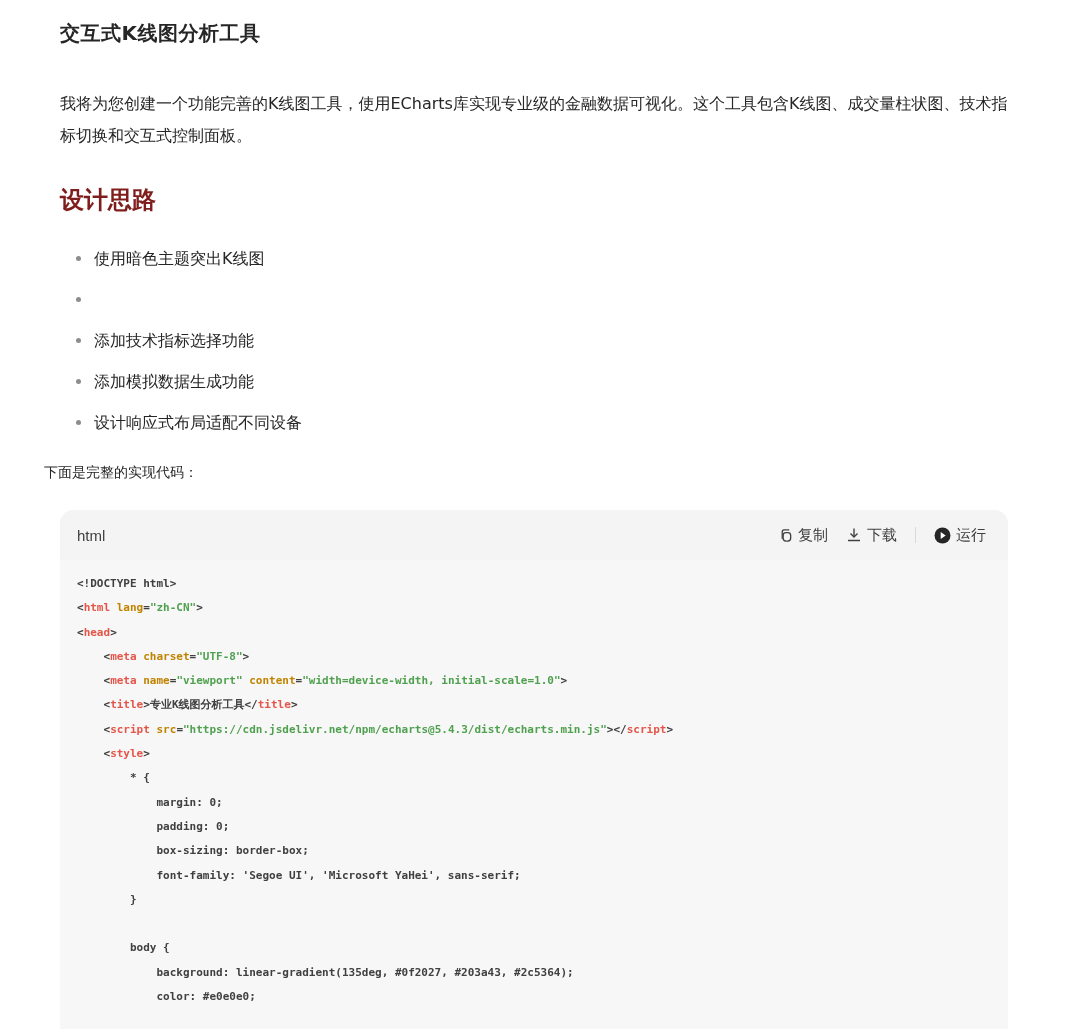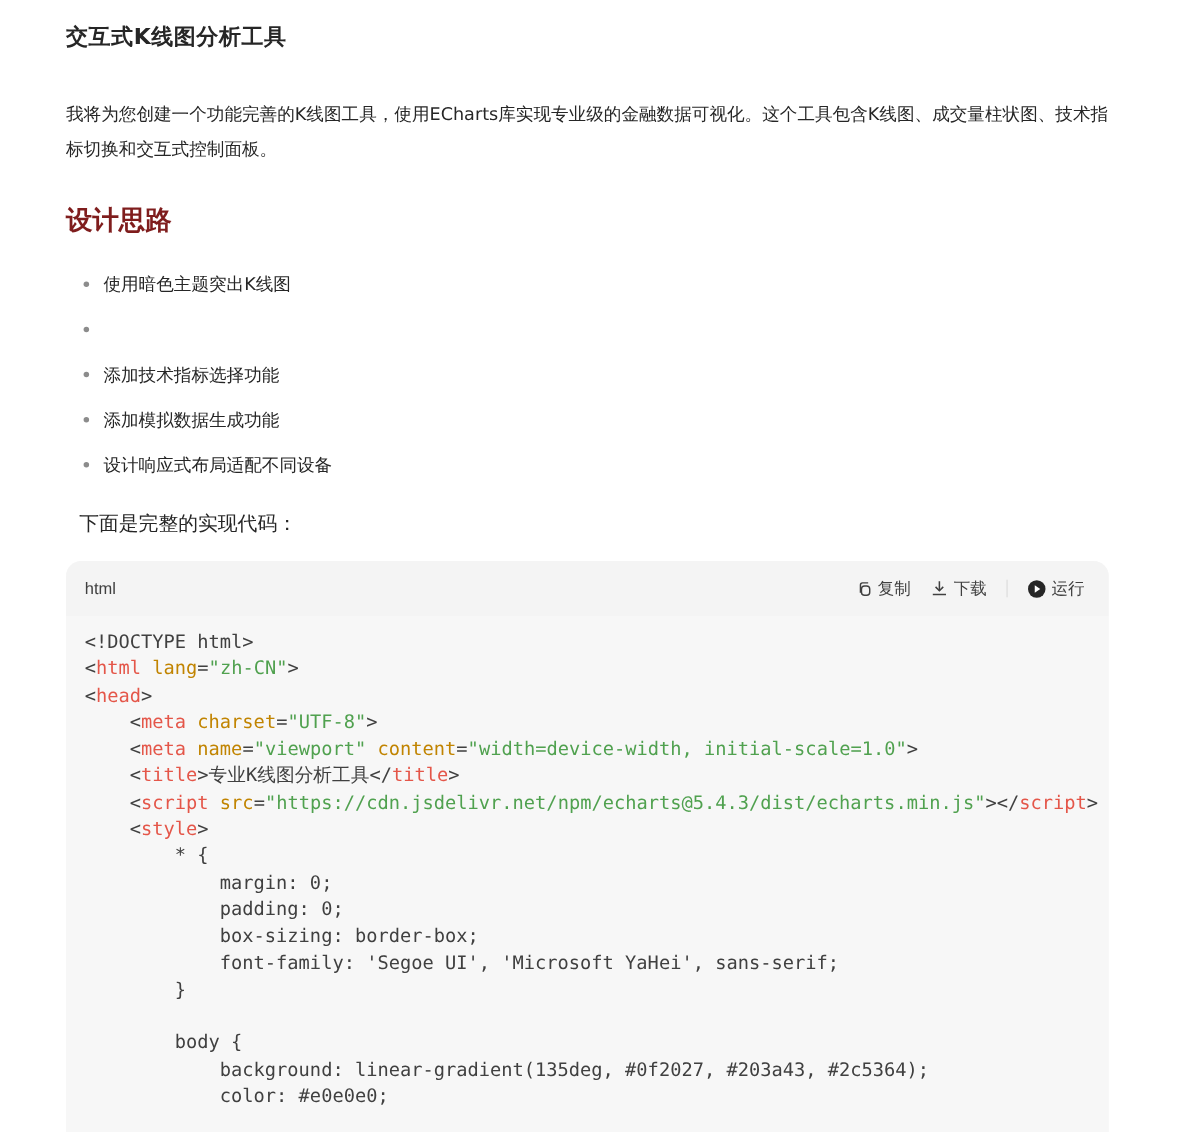--- a/index.html
+++ b/index.html
@@ -23,39 +23,39 @@
     }
     ul.bullets li {
       height: 41px; line-height: 41px; font-size: 16px; color: #262626;
       display: flex; align-items: center;
     }
     ul.bullets li .dot {
       width: 5px; height: 5px; border-radius: 50%; background: #8c8c8c;
       margin: 0 13px 0 16px;
     }
     .lead {
-      position: absolute; left: 72px; top: 464px;
-      font-size: 18px; color: #262626;
+      position: absolute; left: 44px; top: 464px;
+      font-size: 14px; color: #262626;
     }
     .code-card {
       position: absolute; left: 60px; top: 510px; width: 948px; height: 560px;
       background: #f7f7f7; border-radius: 14px; overflow: hidden;
     }
     .code-header {
       height: 50px; background: #f4f4f4; display: flex; align-items: center;
       justify-content: space-between; padding: 0 22px 0 17px;
     }
     .code-lang { font-size: 15px; color: #404040; font-family: "Liberation Sans", sans-serif; }
     .actions { display: flex; align-items: center; font-size: 15px; color: #404040; text-align: center; }
     .action { display: flex; align-items: center; gap: 5px; cursor: pointer; }
     .action svg { display: block; }
     .sep { width: 1px; height: 16px; background: #d9d9d9; margin: 0 18px; }
     .code-body {
       padding: 12px 17px; font-family: "DejaVu Sans Mono", "Liberation Mono", monospace;
-      font-size: 17px; line-height: 24.3px; color: #404040; white-space: pre;
+      font-size: 11px; line-height: 24.3px; color: #404040; white-space: pre; font-weight: bold;
     }
     .tk-tag { color: #e45649; }
     .tk-attr { color: #c18401; }
     .tk-str { color: #50a14f; }
     .tk-pun { color: #404040; }
     .tk-txt { color: #404040; }
   </style>
 </head>
 <body>
 

